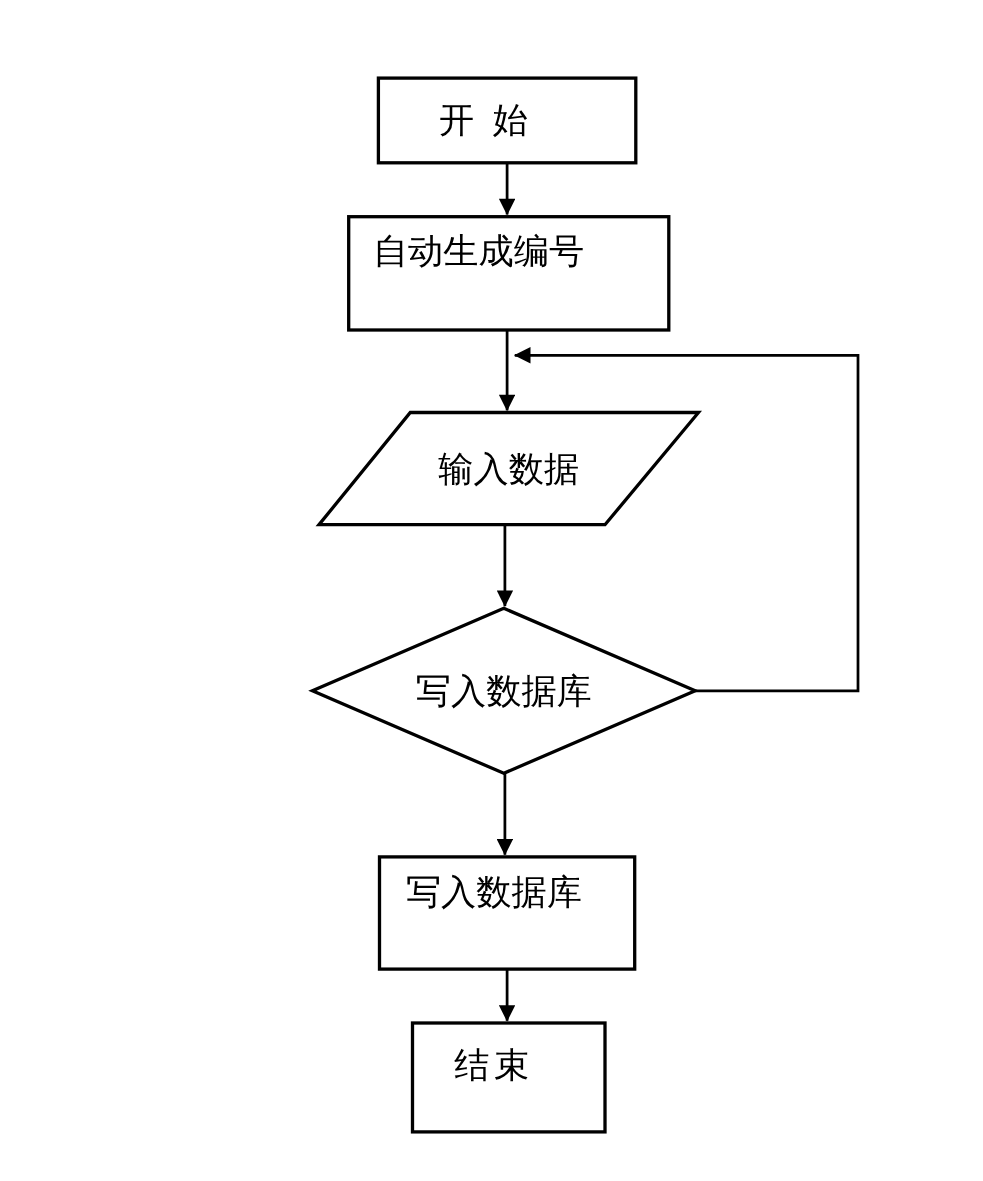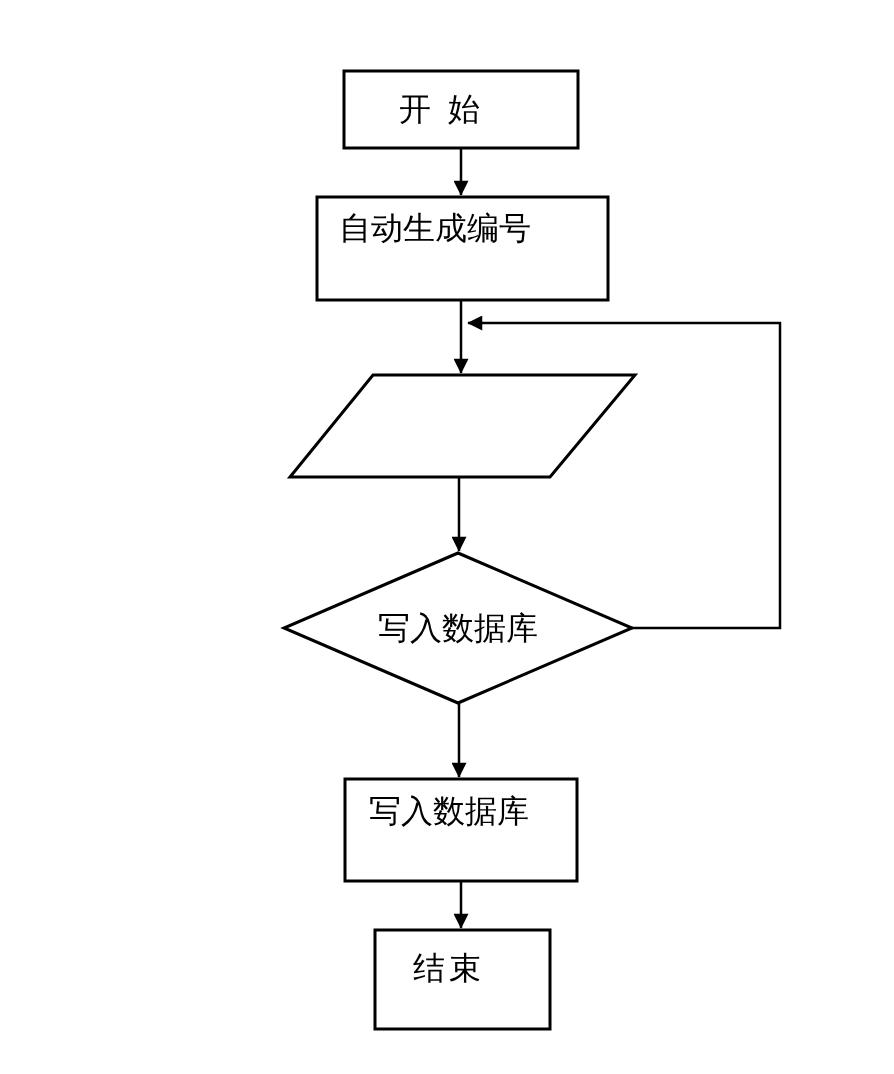--- a/index.html
+++ b/index.html
@@ -85,17 +85,18 @@
     <line x1="461" y1="148" x2="461" y2="195" stroke="#000000" stroke-width="2.5" marker-end="url(#ah)"></line>
     <line x1="461" y1="300" x2="461" y2="373" stroke="#000000" stroke-width="2.5" marker-end="url(#ah)"></line>
     <line x1="459" y1="477" x2="459" y2="551" stroke="#000000" stroke-width="2.5" marker-end="url(#ah)"></line>
     <line x1="459" y1="703" x2="459" y2="777" stroke="#000000" stroke-width="2.5" marker-end="url(#ah)"></line>
     <line x1="461" y1="881" x2="461" y2="928" stroke="#000000" stroke-width="2.5" marker-end="url(#ah)"></line>
     <polyline points="632,628 780,628 780,323 468,323" fill="none" stroke="#000000" stroke-width="2.5" marker-end="url(#ah)"></polyline>
   </svg>
 
   <div class="node-label lbl-start">开始</div>
   <div class="node-label lbl-autogen">自动生成编号</div>
+  <div class="node-label lbl-input">输入数据</div>
   <div class="node-label lbl-valid">写入数据库</div>
   <div class="node-label lbl-end">结束</div>
   <div class="node-label lbl-write">写入数据库</div>
 
 </div>
 
 </body></html>

